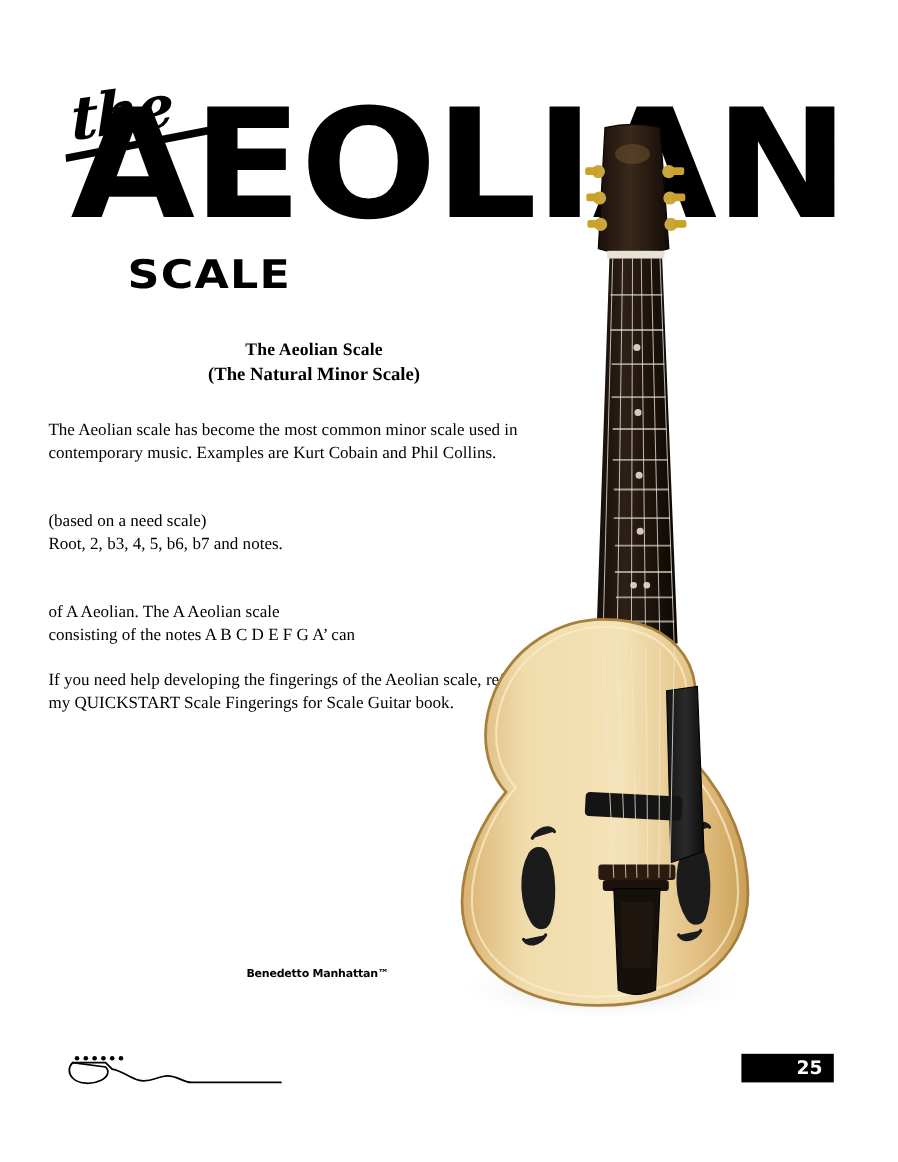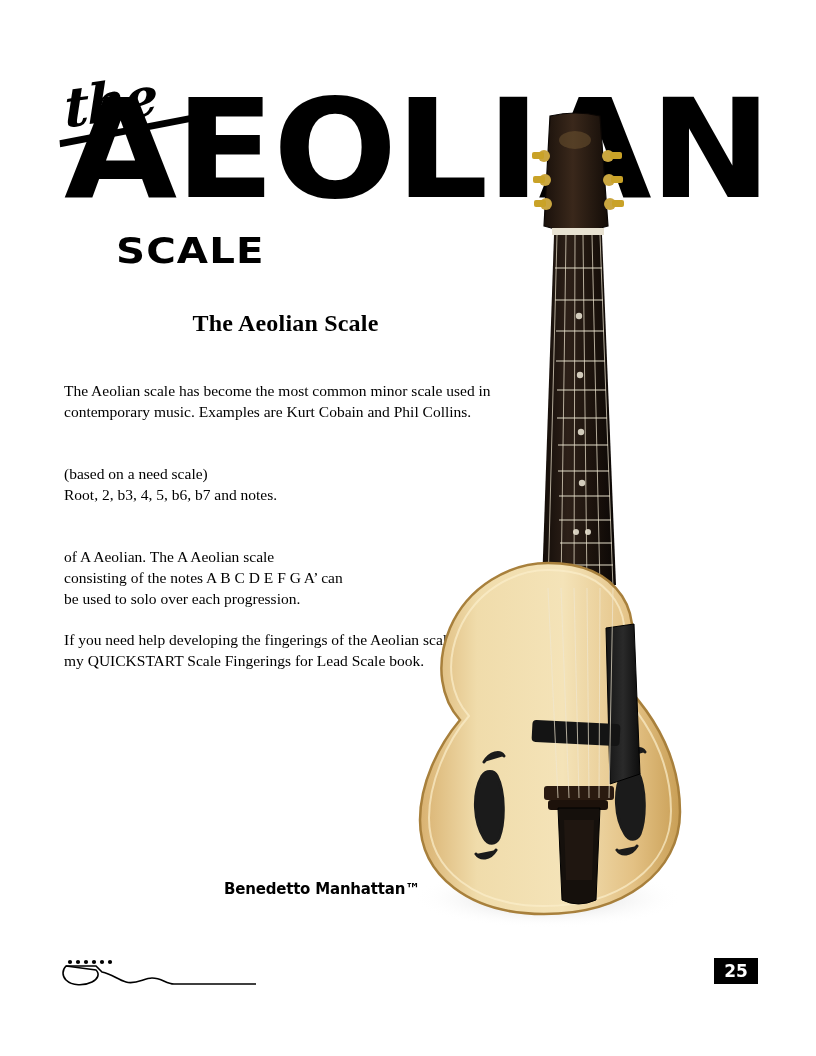--- a/index.html
+++ b/index.html
@@ -91,50 +91,50 @@
   .headings {
     position: absolute;
     left: 58px;
     top: 310px;
     width: 455px;
     text-align: center;
   }
   .title-1 {
     font-family: "Liberation Serif", serif;
     font-weight: bold;
-    font-size: 24px;
+    font-size: 16px;
     letter-spacing: 0.2px;
   }
   .title-2 {
     font-family: "Liberation Serif", serif;
     font-weight: bold;
     font-size: 17px;
     margin-top: 2px;
   }
 
   .body-col {
     position: absolute;
-    left: 64px;
+    left: 44px;
     top: 380px;
     width: 450px;
     font-size: 15.5px;
     line-height: 21px;
   }
   .para { margin: 0 0 20px 0; }
   .para:last-child { margin-bottom: 0; }
   .b { font-weight: normal; }
 
   
   .caption {
     position: absolute;
     left: 224px;
     top: 880px;
     font-family: "DejaVu Sans", sans-serif;
     font-weight: bold;
-    font-size: 15px;
+    font-size: 10px;
     letter-spacing: -0.2px;
   }
 
   
   .footer-rule {
     position: absolute;
     left: 58px;
     top: 950px;
     width: 700px;
     height: 46px;
@@ -163,20 +163,21 @@
     width: 44px;
     height: 26px;
     background: #000;
     color: #fff;
     font-family: "DejaVu Sans", sans-serif;
     font-weight: bold;
     font-size: 17px;
     display: flex;
     align-items: center;
     justify-content: center;
+    padding-left: 40px;
   }
 </style>
 </head>
 <body>
 
 <div class="masthead">
   <div class="the-word">the</div>
   <div class="big-word">AEOLIAN</div>
   <div class="sub-word">SCALE</div>
 </div>
@@ -316,43 +317,43 @@
         <line x1="189" y1="480" x2="191" y2="690"></line>
         <line x1="202" y1="480" x2="201" y2="690"></line>
         <line x1="215" y1="480" x2="211" y2="690"></line>
       </g>
     </g>
   </svg>
 </div>
 
 <div class="headings">
   <div class="title-1">The Aeolian Scale</div>
+  <div class="title-2">(The Natural Minor Scale)</div>
 </div>
 
 <div class="body-col">
 
   <p class="para">
     <span>The Aeolian scale has become the most common minor scale used in contemporary music. Examples are Kurt Cobain and Phil Collins.</span>
   </p>
 
   <p class="para">
     <br>
     <span>(based on a need scale)</span><br>
     <span class="b">Root, 2, b3, 4, 5, b6, b7</span><span> and </span><span class="b">notes</span><span>.</span>
   </p>
 
   <p class="para">
     <br>
     <span>of A Aeolian. The A Aeolian scale</span><br>
     <span>consisting of the notes  </span><span class="b">A B C D E F G A’</span><span> can</span><br>
-    <span>be used to solo over each progression.</span>
   </p>
 
   <p class="para">
-    <span>If you need help developing the fingerings of the Aeolian scale, refer to my </span><span class="b">QUICKSTART Scale Fingerings for Lead Scale</span><span> book.</span>
+    <span>If you need help developing the fingerings of the Aeolian scale, refer to my </span><span class="b">QUICKSTART Scale Fingerings for Scale Guitar</span><span> book.</span>
   </p>
 </div>
 
 <div class="caption">Benedetto Manhattan™</div>
 
 <div class="footer-rule">
   <svg class="footer-guitar" viewBox="0 0 200 36" xmlns="http://www.w3.org/2000/svg">
     <g fill="none" stroke="#000" stroke-width="1.6">
       <path d="M8 8 h30 l6 6 c10 2 16 8 24 10 c10 3 18 -4 26 -4 c10 0 14 6 22 6 h82"></path>
       <path d="M8 8 c-4 4 -4 10 0 14 c6 6 18 6 26 2 c6 -3 8 -8 4 -12 l-30 -4 z"></path>

